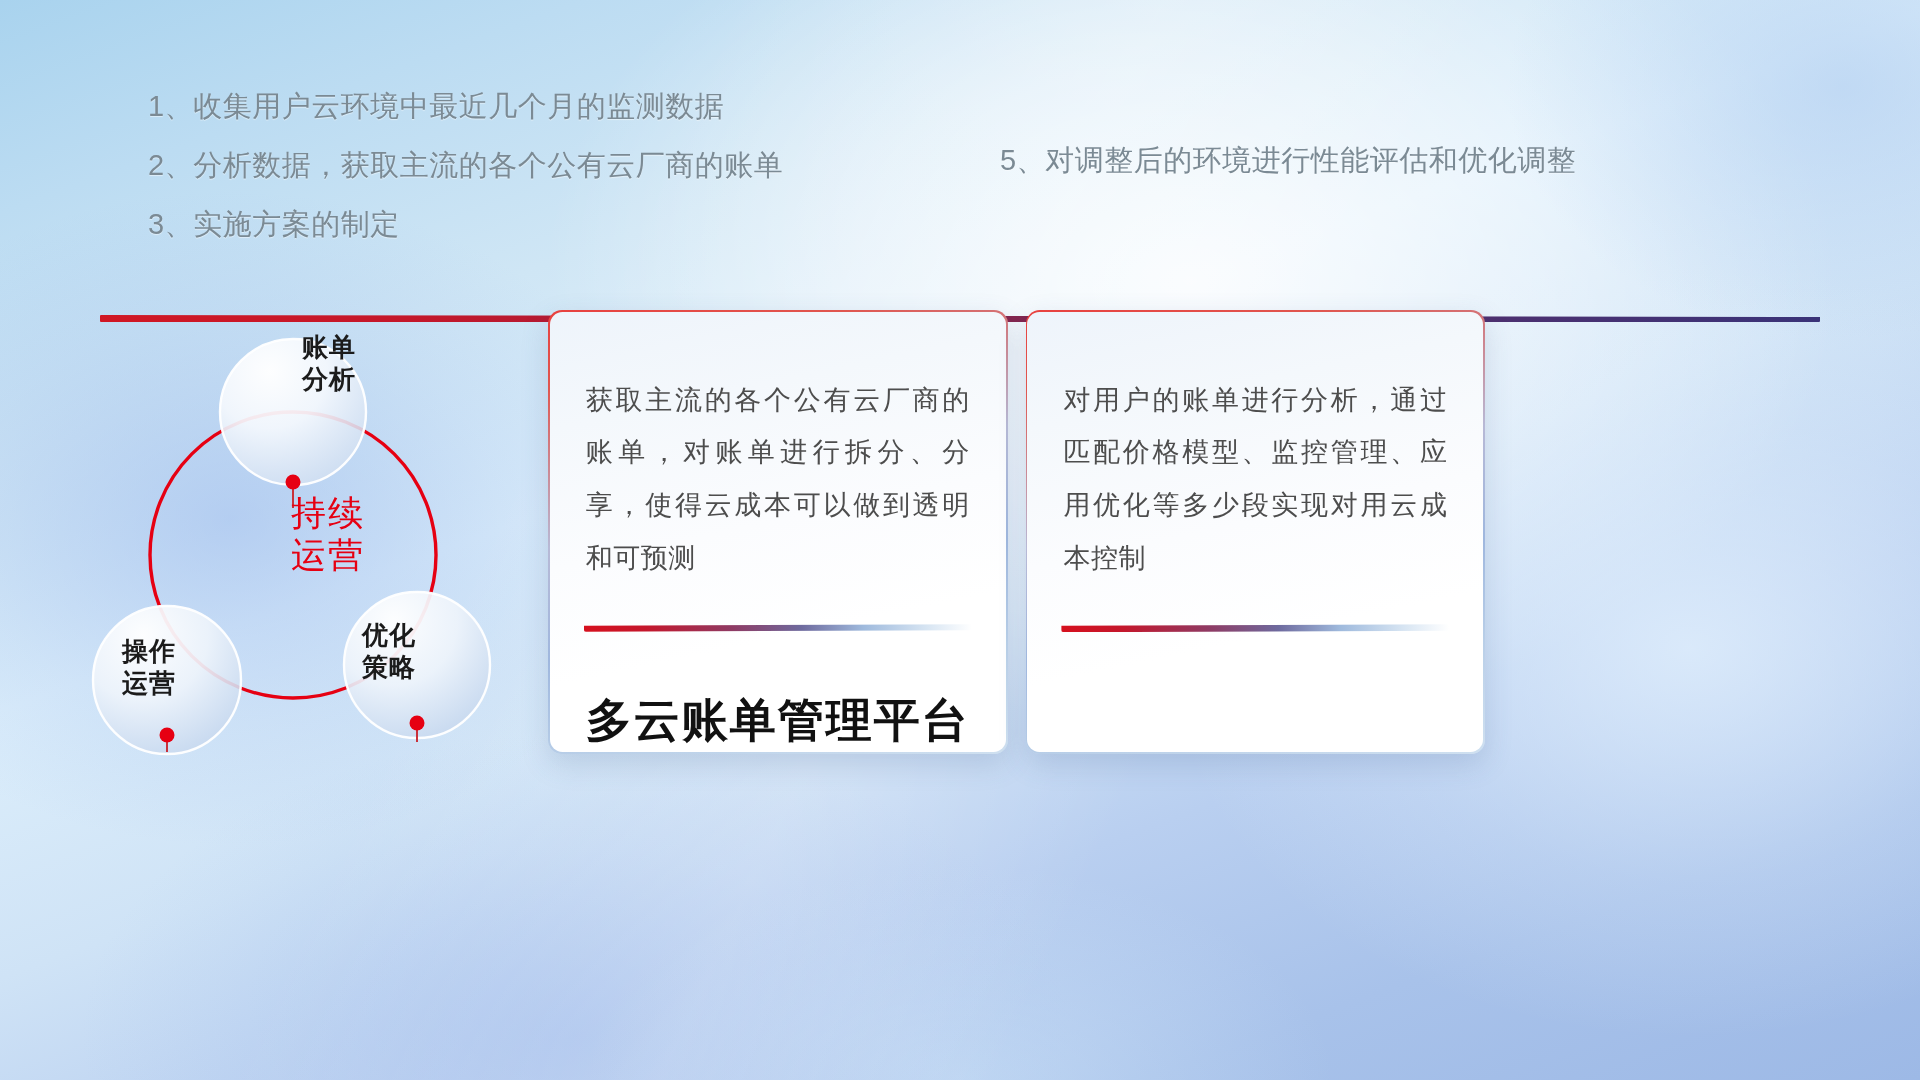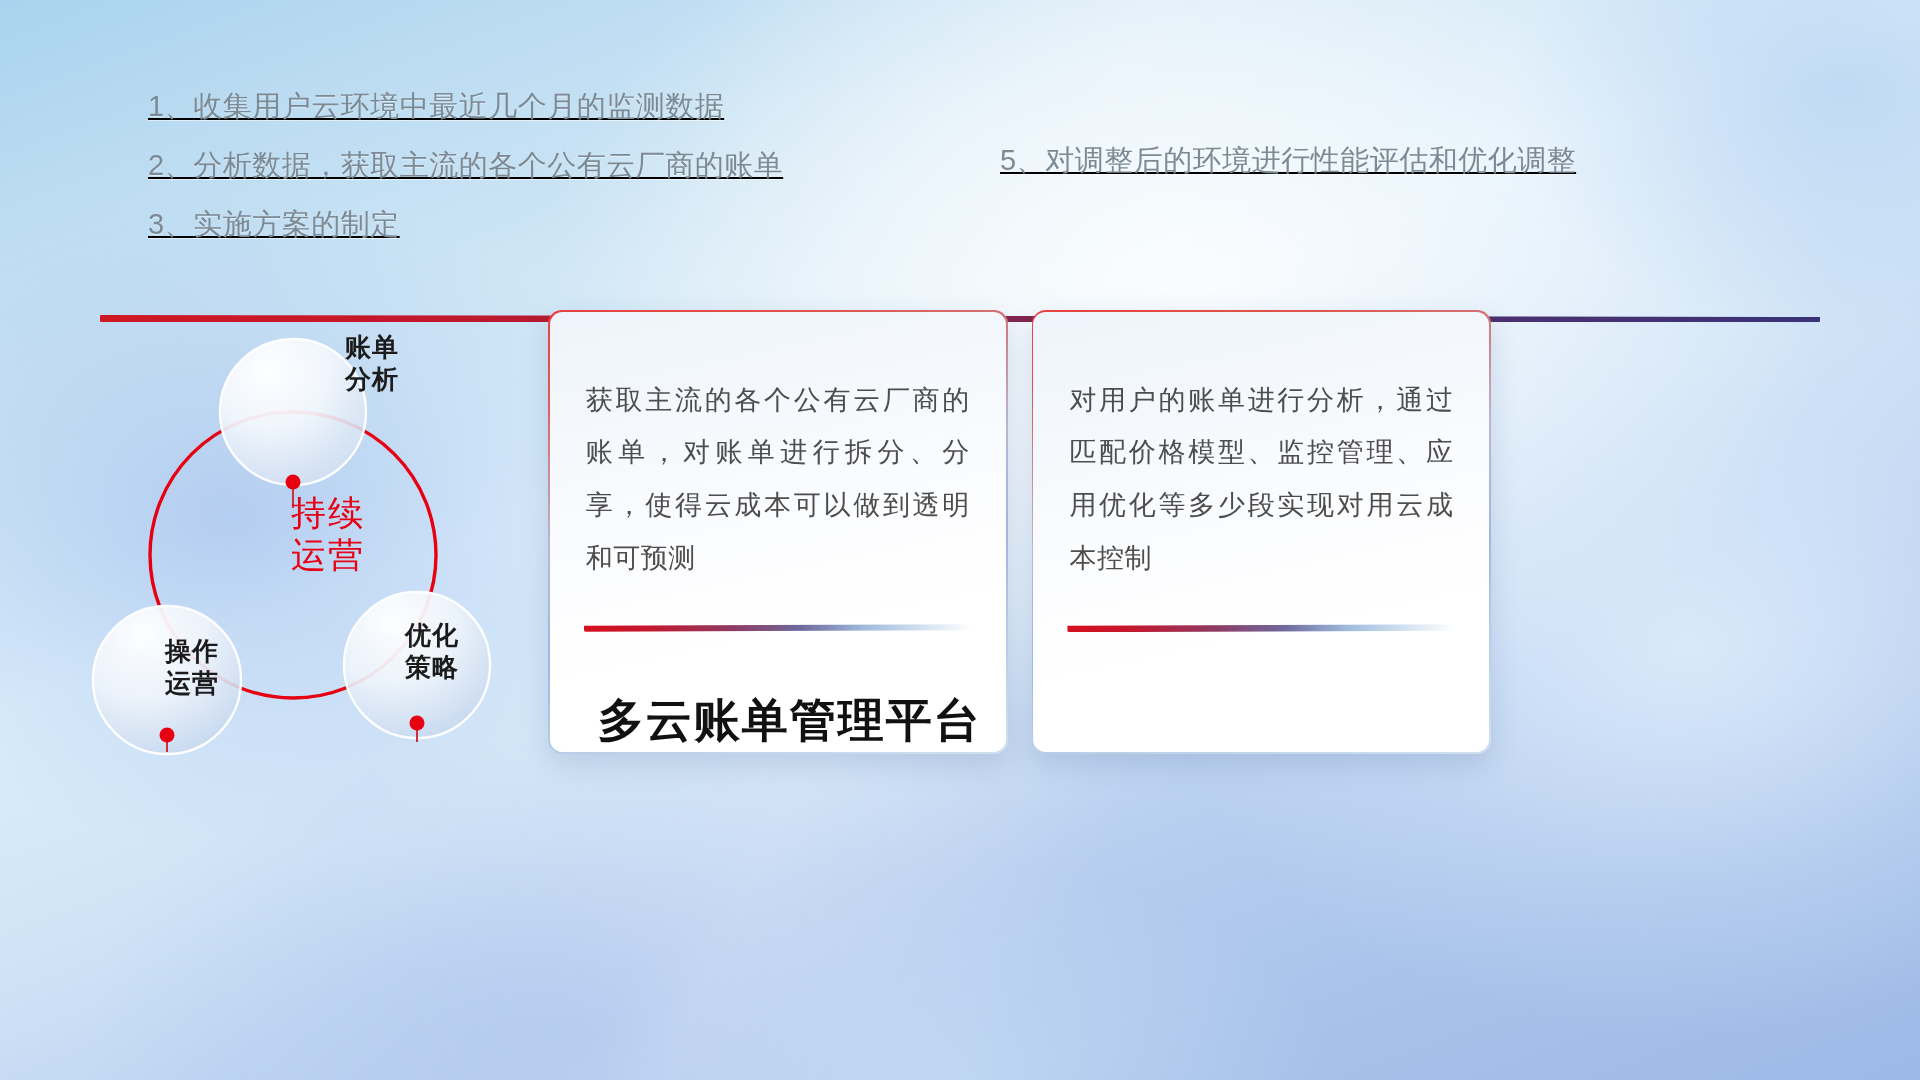--- a/index.html
+++ b/index.html
@@ -41,21 +41,21 @@
     background: radial-gradient(ellipse 520px 300px at 50% 100%, rgba(206,228,248,0.55) 0%, rgba(206,228,248,0) 72%);
   }
   .bg-sheen {
     background: linear-gradient(115deg, rgba(255,255,255,0) 30%, rgba(255,255,255,0.22) 48%, rgba(255,255,255,0) 62%);
   }
 
   
   #top-list {
     position: absolute; left: 0; top: 0; width: 1920px; height: 300px; z-index: 4;
   }
-  .list-col { position: absolute; text-decoration: underline; }
+  .list-col { position: absolute; }
   .list-col.left  { left: 148px; top: 92px; }
   .list-col.right { left: 1000px; top: 146px; }
   .list-item {
     font-size: 29px;
     color: #7b8a94;
     letter-spacing: 0.5px;
     line-height: 1;
     white-space: nowrap;
     margin-bottom: 30px;
     text-shadow: 0 1px 1px rgba(255,255,255,0.5);
@@ -79,21 +79,20 @@
   
   #diagram {
     position: absolute;
     left: 80px; top: 280px;
     width: 480px; height: 520px;
     z-index: 6;
   }
   #diagram svg { position: absolute; left: 0; top: 0; }
   .circ-label {
     position: absolute;
-    text-align: center;
     font-size: 26px;
     font-weight: bold;
     color: #1b1b1b;
     line-height: 1.22;
     white-space: nowrap;
     letter-spacing: 1px;
   }
   #label-top  { left: 222px; top: 52px;  width: 140px; }
   #label-bl   { left: 42px;  top: 356px; width: 140px; }
   #label-br   { left: 282px; top: 340px; width: 140px; }
@@ -108,21 +107,21 @@
     letter-spacing: 2px;
     white-space: nowrap;
   }
 
   
   #cards {
     position: absolute;
     left: 548px; top: 310px;
     width: 1330px; height: 460px;
     display: flex;
-    gap: 24px;
+    gap: 18px;
     z-index: 6;
   }
   .card {
     position: relative;
     width: 456px;
     height: 440px;
     border-radius: 14px;
     padding: 1.8px;
     background: linear-gradient(165deg, #e8413f 0%, #e0564f 14%, #b7b9d6 42%, #9fb7de 62%, #b9cfe8 80%, #cfe0f0 100%);
     box-shadow: 0 10px 28px rgba(60,90,140,0.18);
@@ -154,21 +153,20 @@
     border-radius: 2px;
   }
   .card-title {
     margin-top: 58px;
     padding: 0 36px;
     font-size: 46px;
     font-weight: bold;
     color: #111111;
     letter-spacing: 2px;
     white-space: nowrap;
-    margin-left: 12px;
   }
 </style>
 </head>
 <body>
 
 <div id="bg">
   <div class="bg-layer bg-base"></div>
   <div class="bg-layer bg-glow-a"></div>
   <div class="bg-layer bg-glow-b"></div>
   <div class="bg-layer bg-glow-c"></div>

